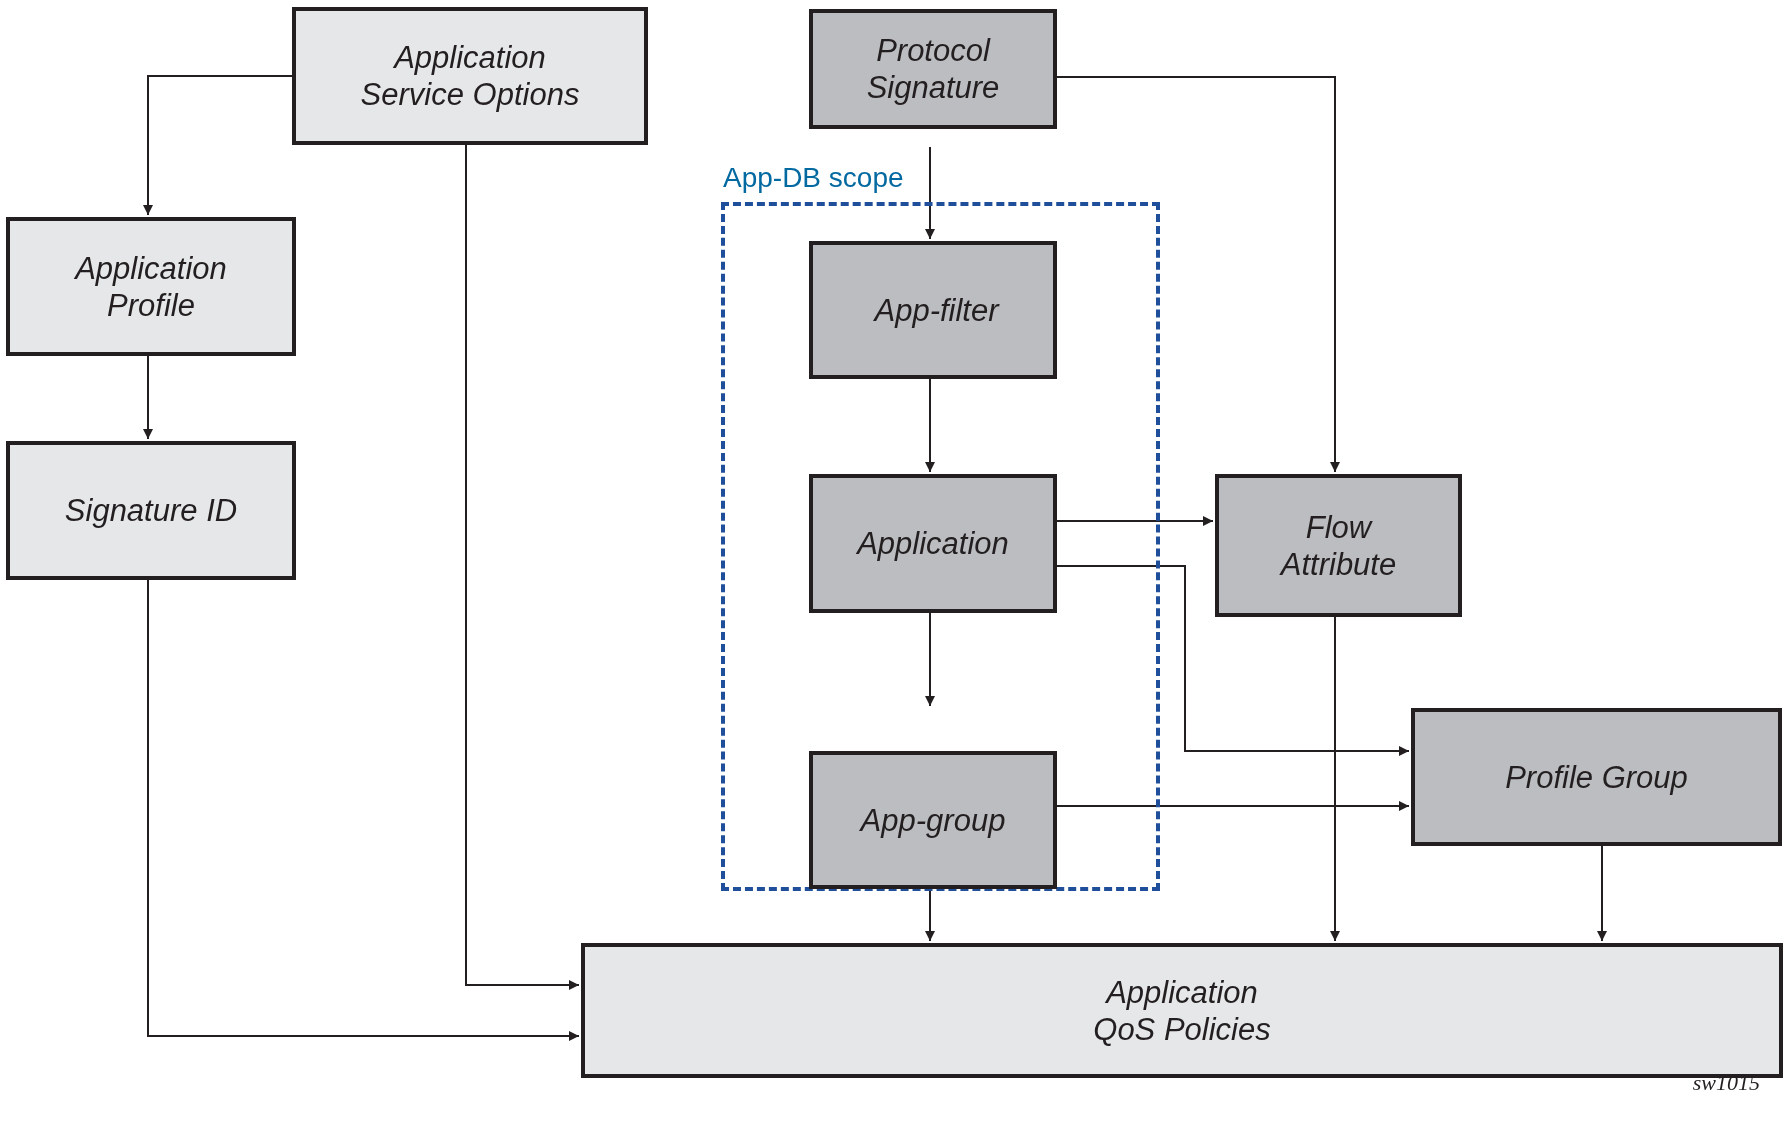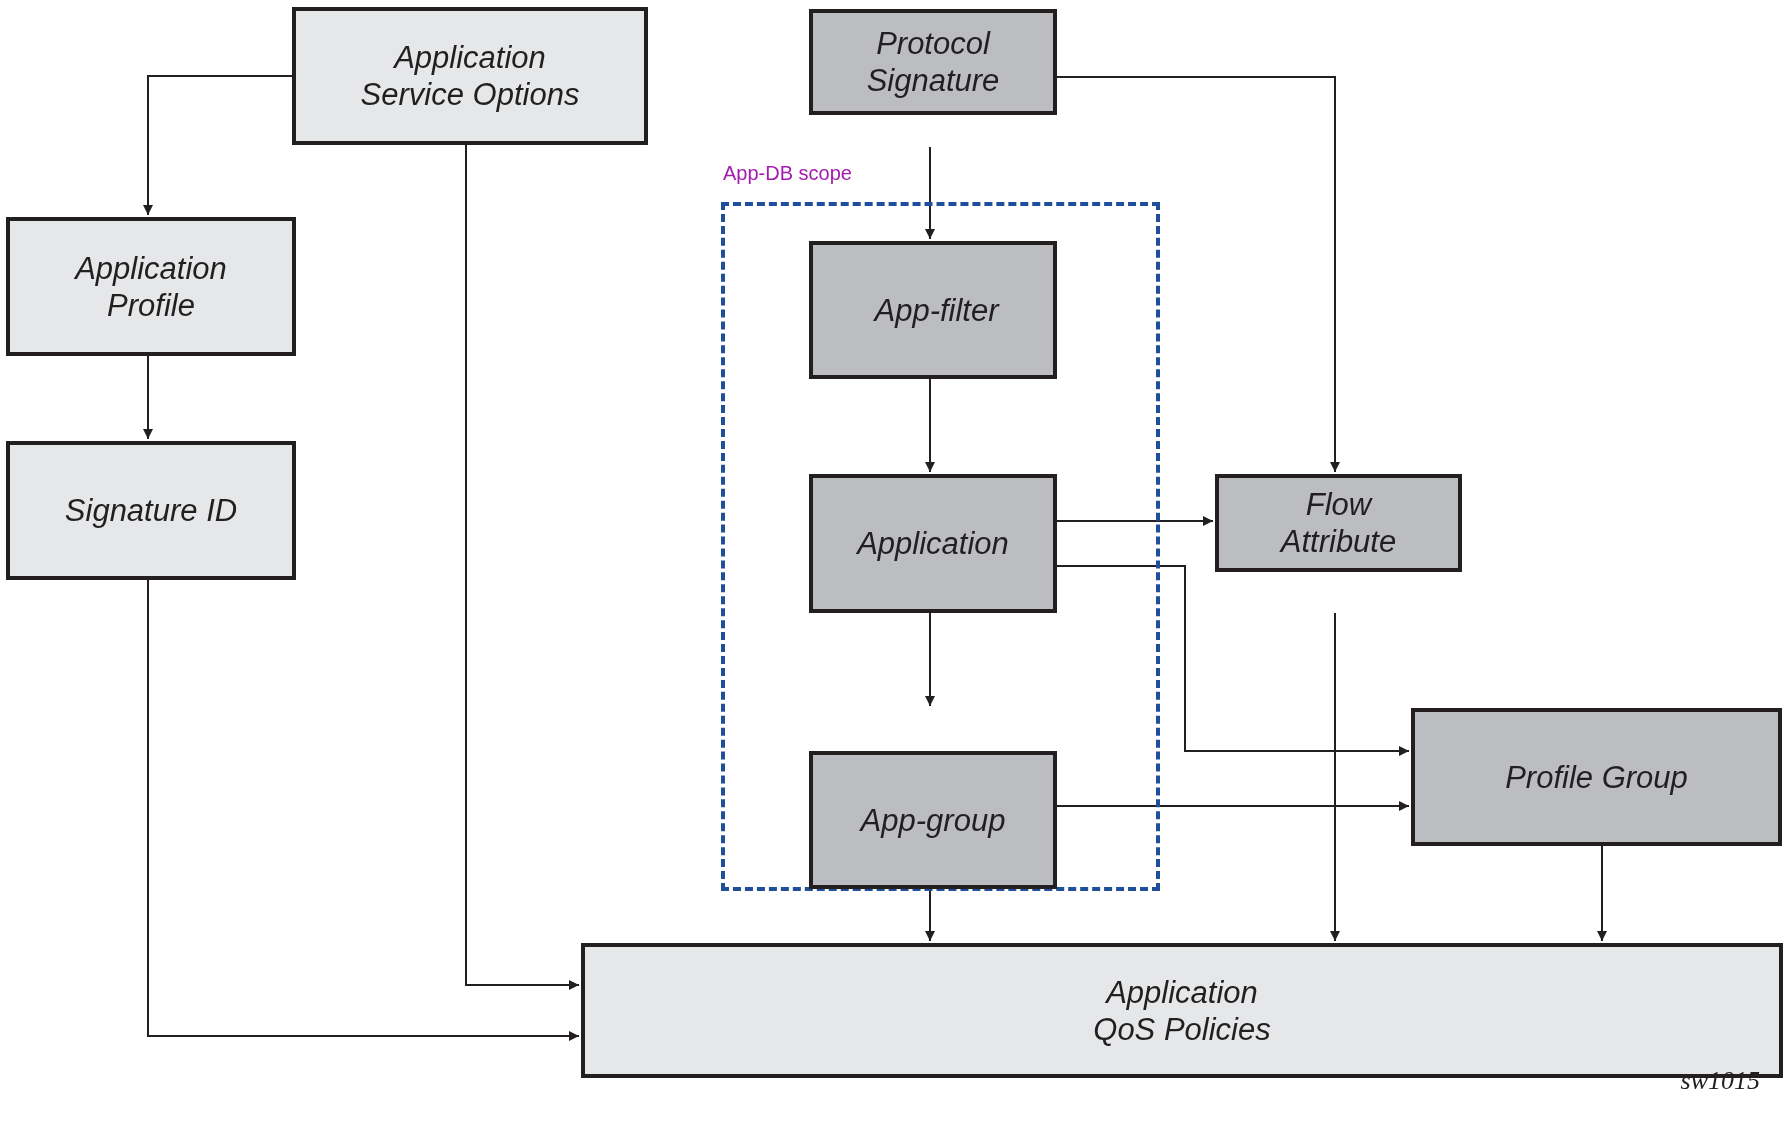--- a/index.html
+++ b/index.html
@@ -6,23 +6,23 @@
   body { width: 1790px; height: 1122px; position: relative; overflow: hidden;
          font-family: "Liberation Sans", sans-serif; }
   #canvas { position: absolute; left: 0; top: 0; width: 1790px; height: 1122px; }
   .box { position: absolute; box-sizing: border-box; border: 4px solid #231f20;
          display: flex; align-items: center; justify-content: center; text-align: center;
          font-size: 31px; line-height: 37px; color: #231f20; }
   .box.light { background: #e6e7e8; }
   .box.dark  { background: #bcbdc0; }
   .box .lbl { white-space: pre-line; font-style: italic; }
   .scope { position: absolute; box-sizing: border-box; border: 4px dashed #1f4e9a; }
-  .scope-label { position: absolute; font-size: 20px; color: #a21caf; }
+  .scope-label { position: absolute; font-size: 28px; color: #0369a1; }
   .figid { position: absolute; right: 30px; bottom: 26px; font-family: "Liberation Serif", serif;
-           font-style: italic; font-size: 26px; color: #231f20; }
+           font-style: italic; font-size: 22px; color: #231f20; }
 </style>
 </head>
 <body>
 
 <svg id="canvas" xmlns="http://www.w3.org/2000/svg" width="1790" height="1122">
   <defs>
     <marker id="arrow" viewBox="0 0 10 10" refX="10" refY="5" markerWidth="10" markerHeight="10" markerUnits="userSpaceOnUse" orient="auto">
       <path d="M0,0 L10,5 L0,10 z" fill="#231f20"></path>
     </marker>
   </defs>
@@ -51,34 +51,34 @@
   <span class="lbl">Application
 Service Options</span>
 </div>
 <div class="box light" style="left:6px; top:217px; width:290px; height:139px;">
   <span class="lbl">Application
 Profile</span>
 </div>
 <div class="box light" style="left:6px; top:441px; width:290px; height:139px;">
   <span class="lbl">Signature ID</span>
 </div>
-<div class="box dark" style="left:809px; top:9px; width:248px; height:106px;">
+<div class="box dark" style="left:809px; top:9px; width:248px; height:120px;">
   <span class="lbl">Protocol
 Signature</span>
 </div>
 <div class="box dark" style="left:809px; top:241px; width:248px; height:138px;padding-left:7px;">
   <span class="lbl">App-filter</span>
 </div>
 <div class="box dark" style="left:809px; top:474px; width:248px; height:139px;">
   <span class="lbl">Application</span>
 </div>
 <div class="box dark" style="left:809px; top:708px; width:248px; height:138px;margin-top:43px;">
   <span class="lbl">App-group</span>
 </div>
-<div class="box dark" style="left:1215px; top:474px; width:247px; height:98px;">
+<div class="box dark" style="left:1215px; top:474px; width:247px; height:143px;">
   <span class="lbl">Flow
 Attribute</span>
 </div>
 <div class="box dark" style="left:1411px; top:708px; width:371px; height:138px;">
   <span class="lbl">Profile Group</span>
 </div>
 <div class="box light" style="left:581px; top:943px; width:1202px; height:135px;">
   <span class="lbl">Application
 QoS Policies</span>
 </div>

